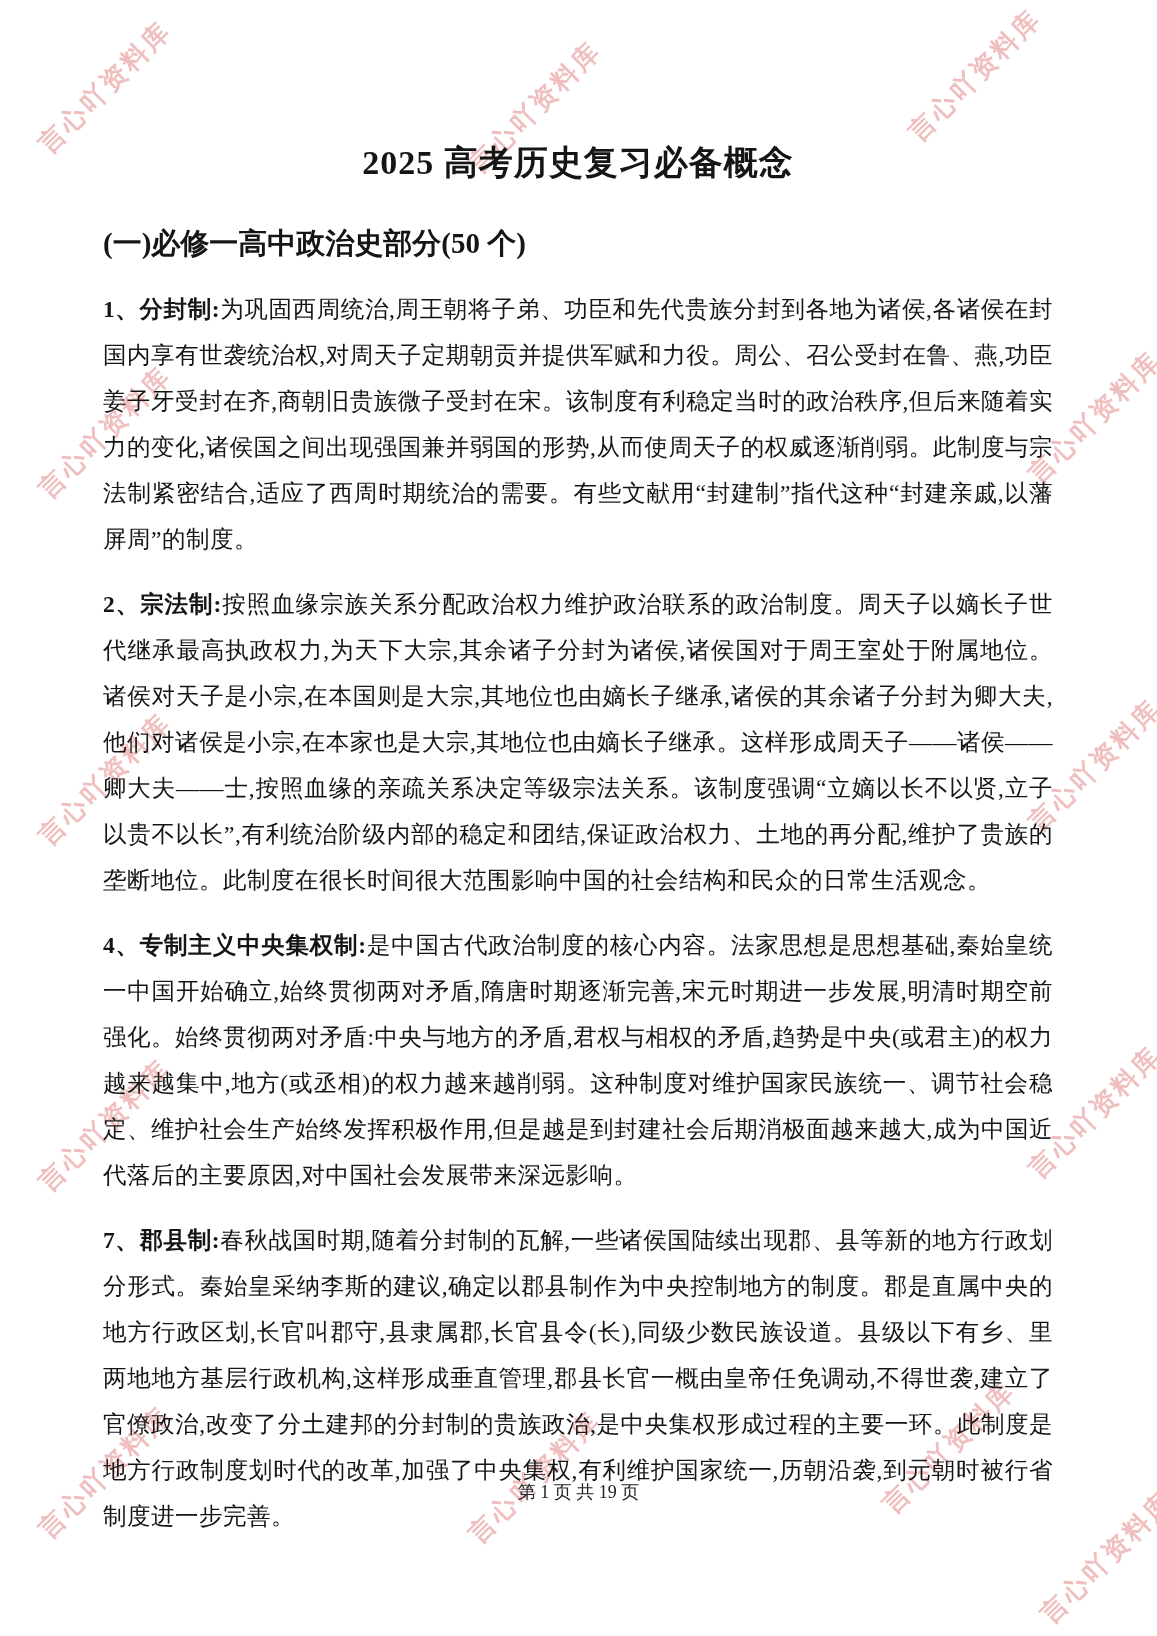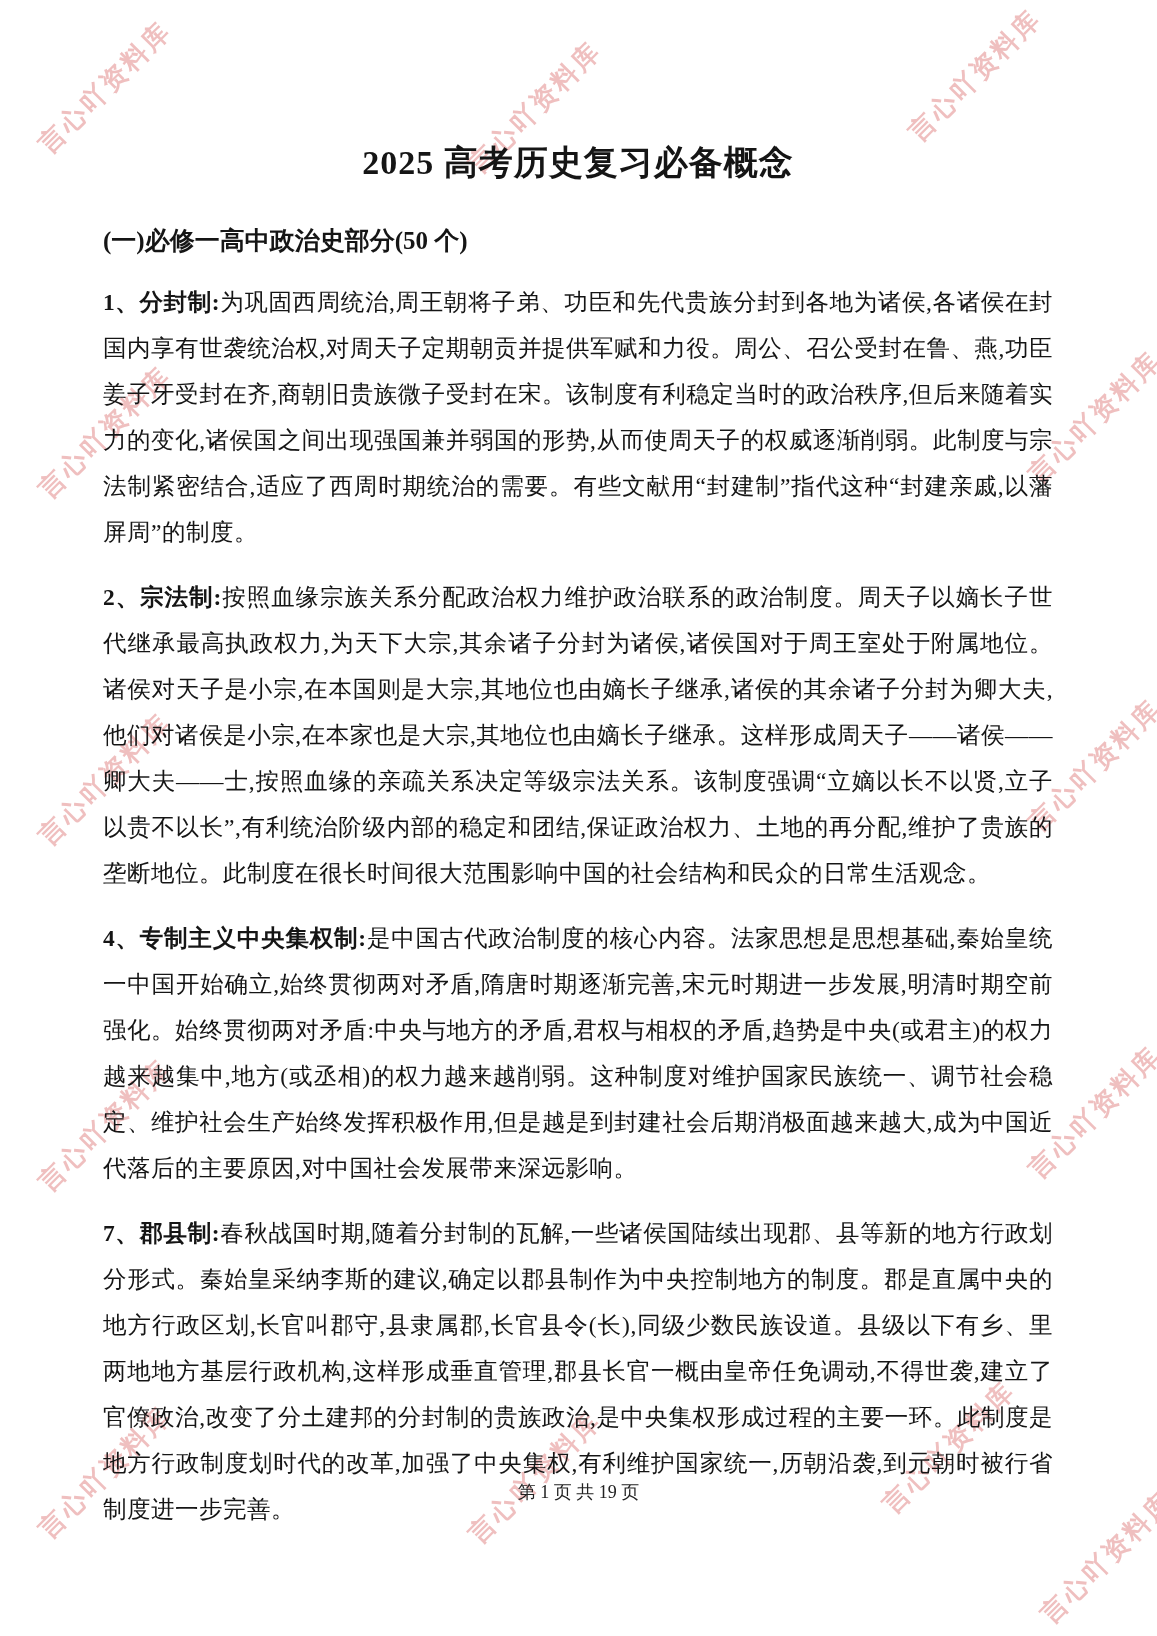--- a/index.html
+++ b/index.html
@@ -42,21 +42,21 @@
       z-index: 2;
     }
     .title {
       text-align: center;
       font-size: 34px;
       font-weight: bold;
       margin: 0 0 38px 0;
       letter-spacing: 1px;
     }
     .section {
-      font-size: 25px;
+      font-size: 29px;
       font-weight: bold;
       margin: 0 0 22px 0;
     }
     .para {
       font-size: 23.5px;
       line-height: 46px;
       text-align: justify;
       margin: 0 0 19px 0;
       letter-spacing: 0.5px;
     }

